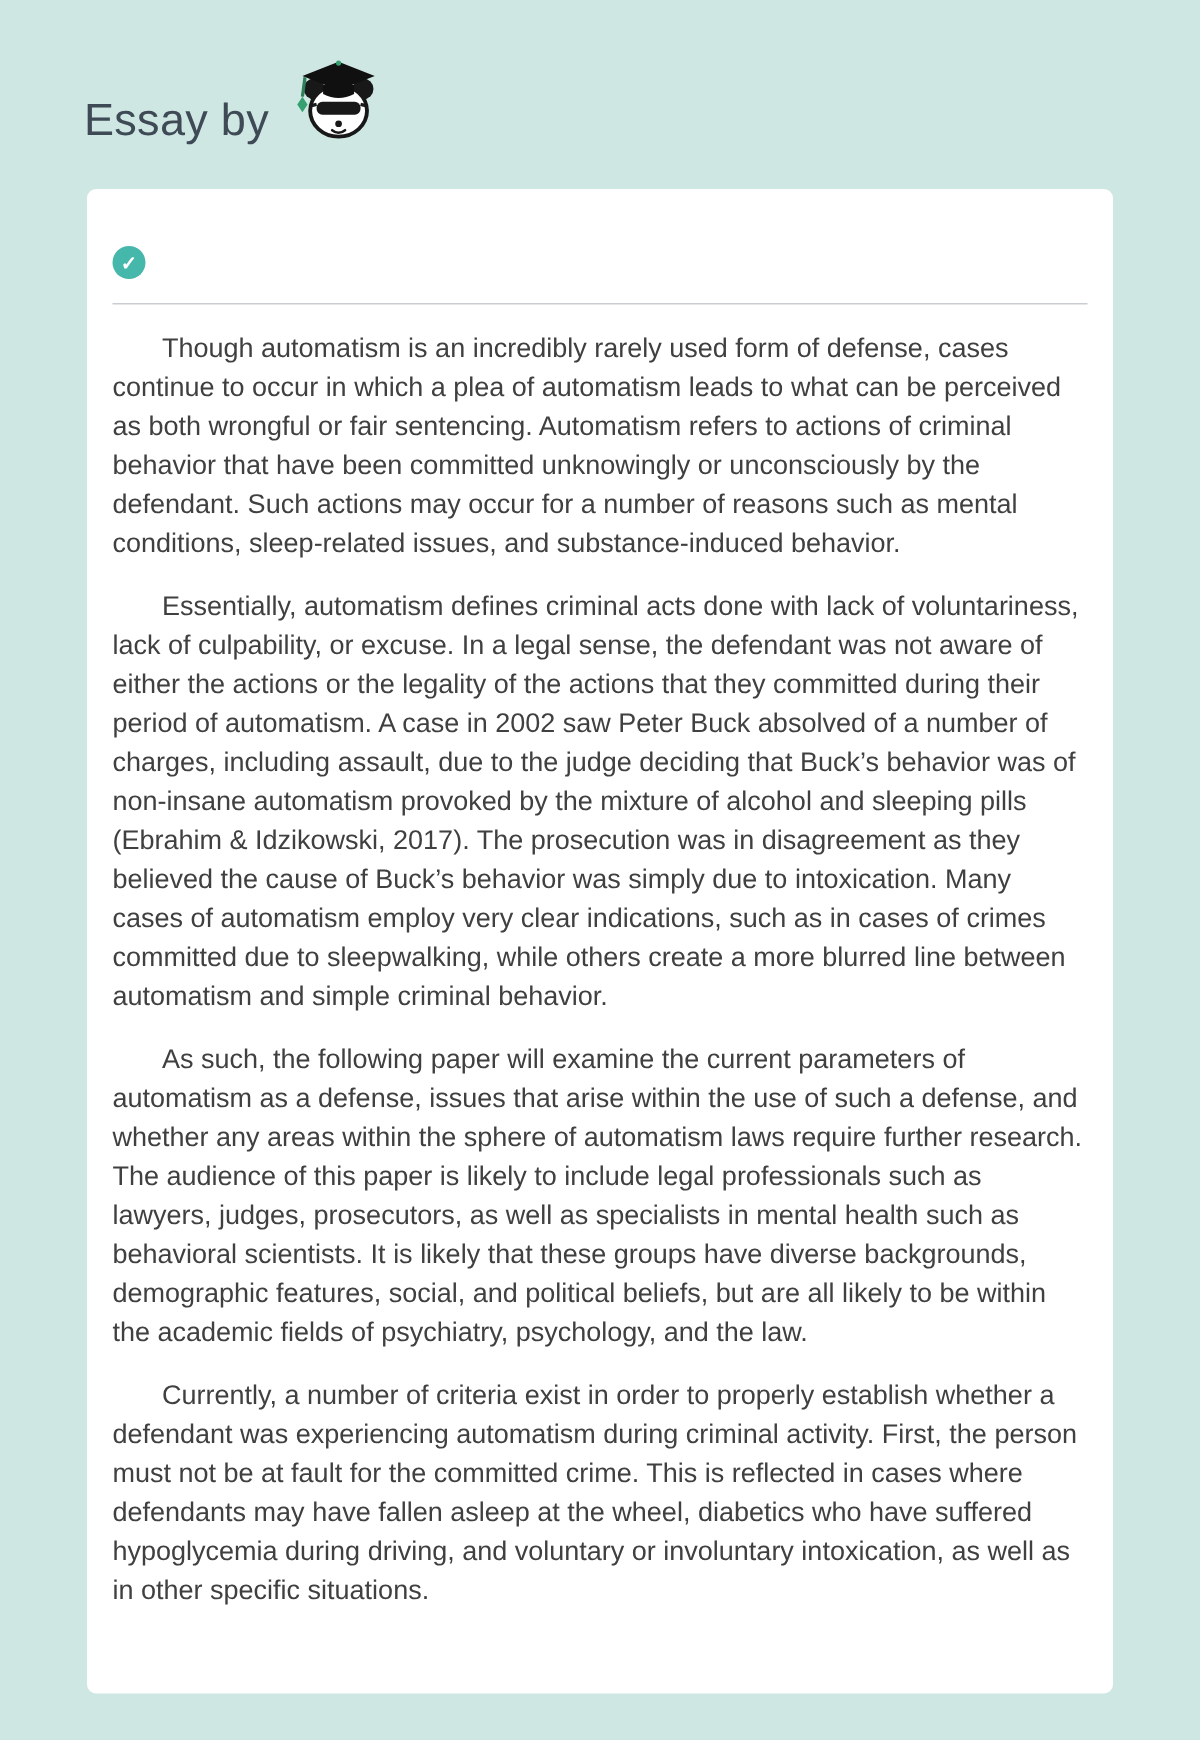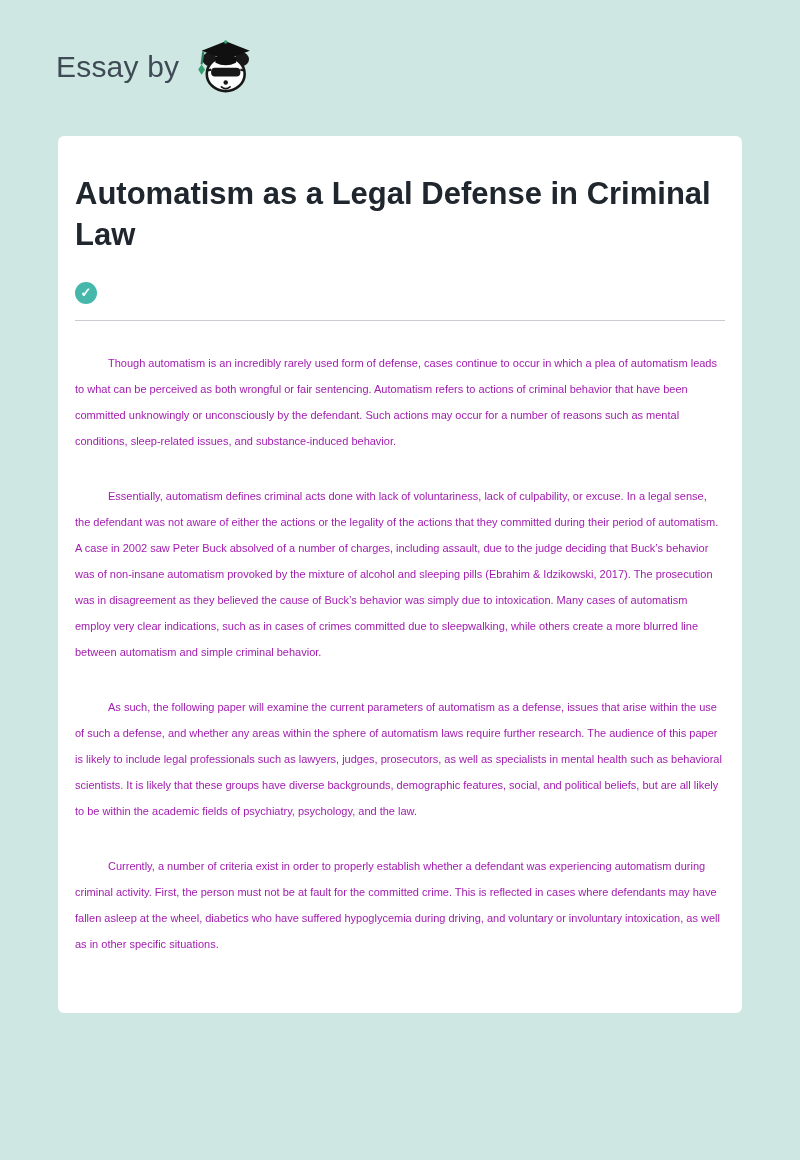--- a/index.html
+++ b/index.html
@@ -9,23 +9,23 @@
   }
   body {
     min-height: 1160px;
     background: #cfe7e2;
     padding-bottom: 45px;
   }
 
   
   .site-header {
     display: flex;
-    align-items: center;
+    align-items: flex-end;
     gap: 14px;
-    padding: 36px 0 38px 56px;
+    padding: 36px 0 28px 56px;
   }
   .essay-by {
     font-size: 30px;
     color: #3e4a55;
     letter-spacing: 0.2px;
   }
   .logo-wrap {
     display: flex;
     align-items: center;
     gap: 10px;
@@ -79,25 +79,25 @@
     font-size: 15px;
     font-weight: 700;
     color: #3a3f45;
   }
   .divider {
     border: none;
     border-top: 1px solid #c9cdd1;
     margin: 0 0 6px 0;
   }
   .essay-body p {
-    font-size: 11px;
+    font-size: 18px;
     line-height: 26px;
-    color: #a21caf;
+    color: #404040;
     text-indent: 33px;
-    margin-top: 29px;
+    margin-top: 16px;
   }
 </style>
 </head>
 <body>
 
 <header class="site-header">
   <span class="essay-by">Essay by</span>
   <span class="logo-wrap">
     <svg width="62" height="62" viewBox="0 0 72 72" aria-hidden="true">
 
@@ -117,21 +117,20 @@
       <path d="M26 24 L26 31 Q38 37 50 31 L50 24" fill="#101010"></path>
 
       <path d="M12 18 L10 33" stroke="#2e7d5b" stroke-width="2.5" fill="none"></path>
       <polygon points="10,33 14,39 10,45 6,39" fill="#35a06f"></polygon>
       <circle cx="38" cy="7" r="2" fill="#35a06f"></circle>
     </svg>
   </span>
 </header>
 
 <main class="essay-card">
-  <h1 class="page-title">Automatism as a Legal Defense in Criminal Law</h1>
 
   <div class="badge-row">
     <span class="check-circle">✓</span>
   </div>
 
   <hr class="divider">
 
   <div class="essay-body">
     <p>Though automatism is an incredibly rarely used form of defense, cases continue to occur in which a plea of automatism leads to what can be perceived as both wrongful or fair sentencing. Automatism refers to actions of criminal behavior that have been committed unknowingly or unconsciously by the defendant. Such actions may occur for a number of reasons such as mental conditions, sleep-related issues, and substance-induced behavior.</p>
     <p>Essentially, automatism defines criminal acts done with lack of voluntariness, lack of culpability, or excuse. In a legal sense, the defendant was not aware of either the actions or the legality of the actions that they committed during their period of automatism. A case in 2002 saw Peter Buck absolved of a number of charges, including assault, due to the judge deciding that Buck’s behavior was of non-insane automatism provoked by the mixture of alcohol and sleeping pills (Ebrahim &amp; Idzikowski, 2017). The prosecution was in disagreement as they believed the cause of Buck’s behavior was simply due to intoxication. Many cases of automatism employ very clear indications, such as in cases of crimes committed due to sleepwalking, while others create a more blurred line between automatism and simple criminal behavior.</p>

